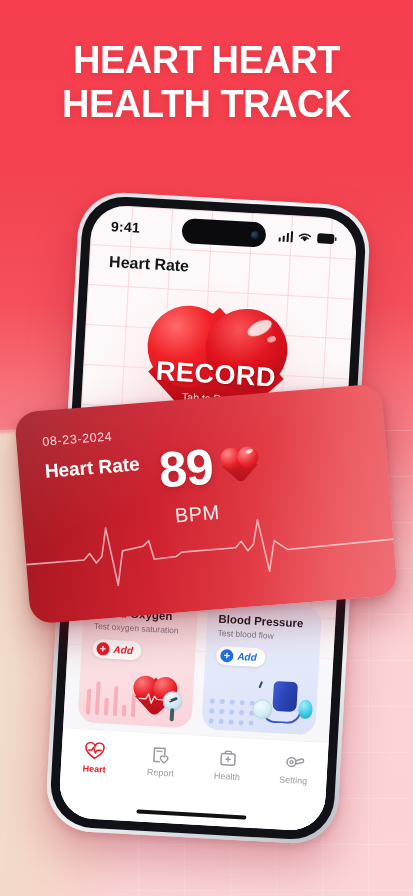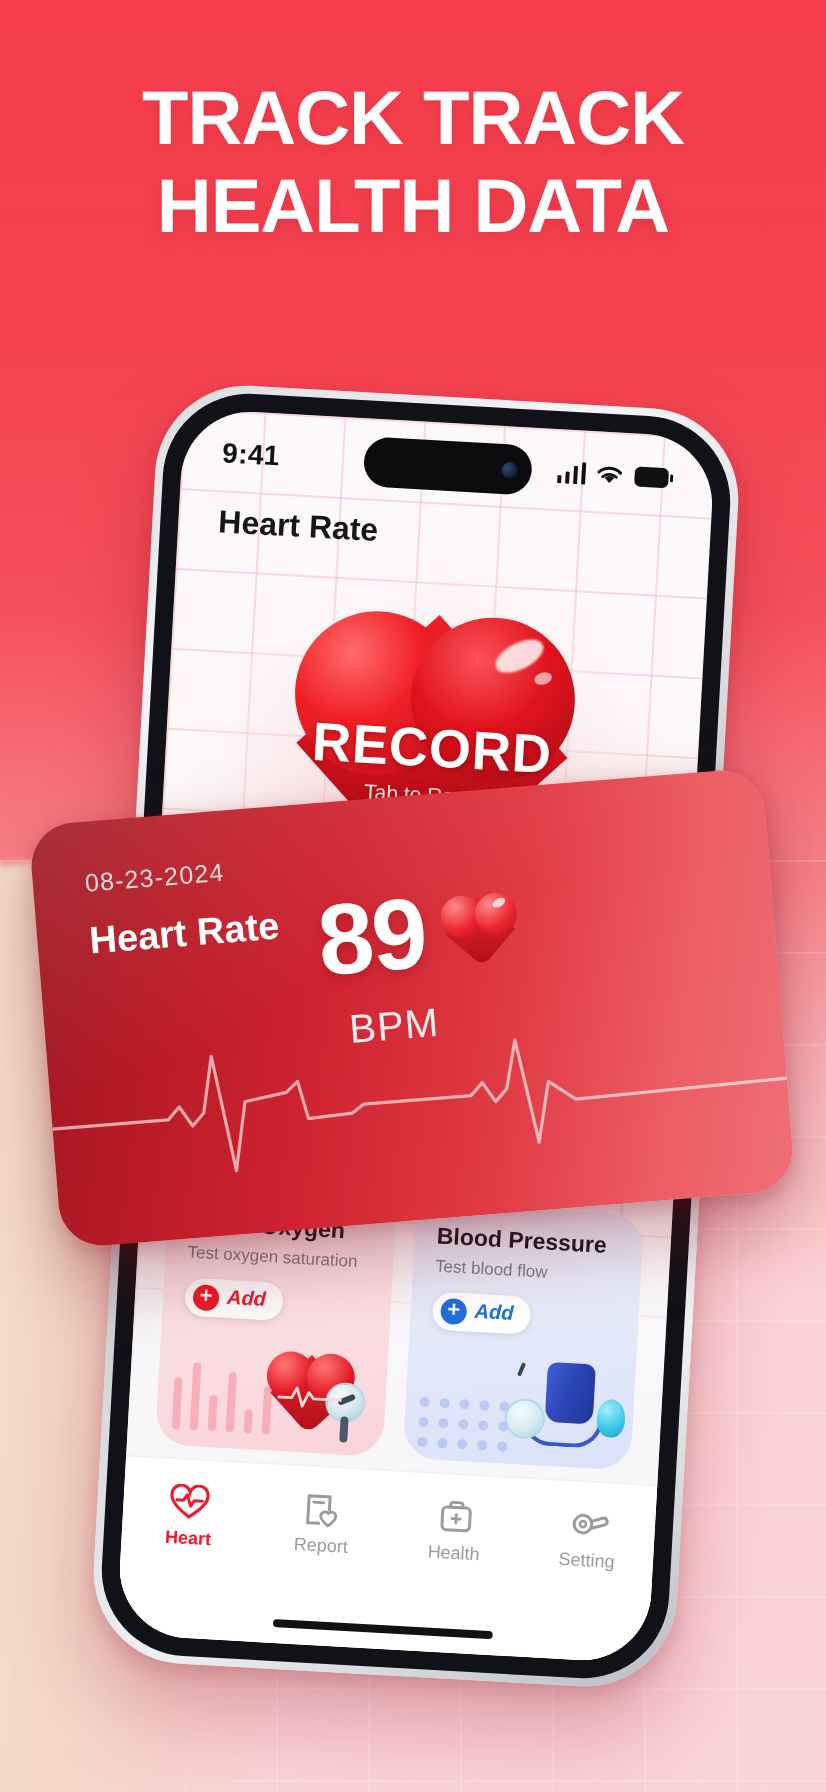--- a/index.html
+++ b/index.html
@@ -282,22 +282,22 @@
 </style>
 </head>
 <body>
 
 <div class="bg">
   <div class="bg-grid"></div>
   <div class="bg-arm"></div>
 </div>
 
 <div class="headline">
-  <span>TRACK TRACK</span>
-  <span>HEALTH DATA</span>
+  <span>HEART HEART</span>
+  <span>HEALTH TRACK</span>
 </div>
 
 <div class="phone-wrap">
   <div class="phone-frame">
     <div class="phone-body">
       <div class="screen">
 
         <div class="screen-grid"></div>
 
         <div class="statusbar">

